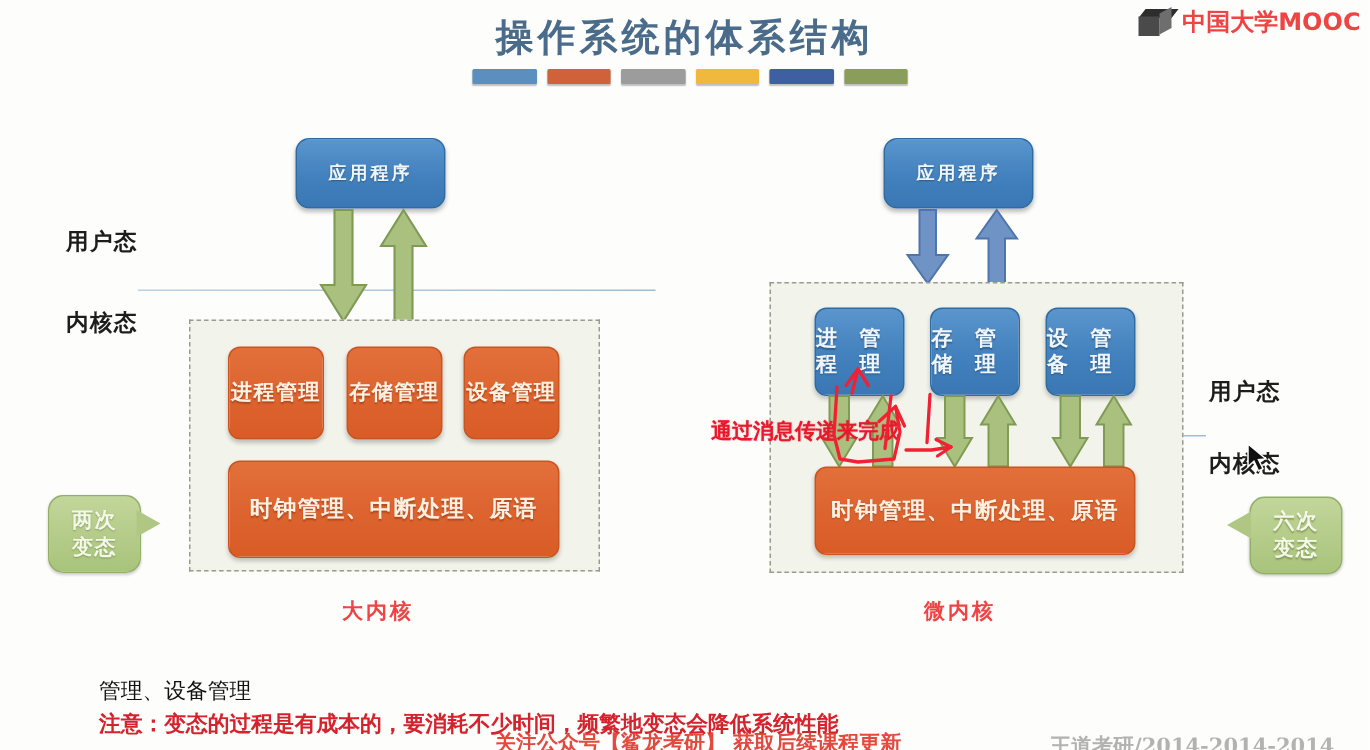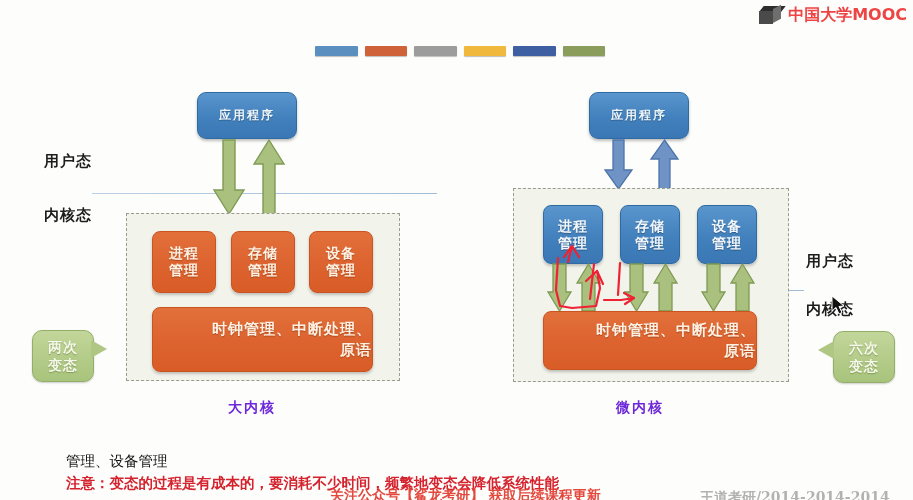--- a/index.html
+++ b/index.html
@@ -46,34 +46,34 @@
     font-family:"DejaVu Serif","Liberation Serif",serif;
     text-shadow:0 1px 1px rgba(0,0,0,.3);
   }
 
   
   .dashbox{position:absolute;border:1px dashed #9a9a8e;background:#f2f4ec;}
 
   
   .mod{
     position:absolute;border-radius:8px;
-    display:flex;flex-direction:column;align-items:center;justify-content:center;
+    display:flex;flex-direction:row;align-items:center;justify-content:center;
     font-size:14px;line-height:17px;font-weight:bold;letter-spacing:1px;
     font-family:"DejaVu Serif","Liberation Serif",serif;
     box-shadow:0 2px 3px rgba(0,0,0,.22);
   }
   .mod.orange{
     background:linear-gradient(180deg,#e2703a 0%,#dd6430 50%,#d95c26 100%);
     border:1px solid #c9541f;color:#fdf1e4;text-shadow:0 1px 1px rgba(120,40,0,.45);
   }
   .mod.blue{
     background:linear-gradient(180deg,#5a95cd 0%,#4281bd 55%,#3a77b4 100%);
     border:1px solid #2f6ba3;color:#f0f6fb;text-shadow:0 1px 1px rgba(0,0,0,.3);
   }
-  .mod.wide{font-size:15px;line-height:21px;letter-spacing:1px;align-items:flex-end;}
+  .mod.wide{font-size:15px;line-height:21px;letter-spacing:1px;}
 
   
   .arrow{position:absolute;}
   .arrow svg{display:block;overflow:visible;}
 
   
   .callout{
     position:absolute;border-radius:10px;
     background:linear-gradient(180deg,#c2d69a 0%,#b5cc8a 50%,#a8c47c 100%);
     border:1px solid #93ae68;
@@ -81,21 +81,21 @@
     color:#f4f8e8;font-size:14px;line-height:18px;font-weight:bold;letter-spacing:1px;
     font-family:"DejaVu Serif","Liberation Serif",serif;
     text-shadow:0 1px 1px rgba(90,110,50,.5);
     box-shadow:0 1px 2px rgba(0,0,0,.2);
   }
   .tail{position:absolute;width:0;height:0;}
   .tail.right{border-top:9px solid transparent;border-bottom:9px solid transparent;border-left:16px solid #b0c784;}
   .tail.left{border-top:9px solid transparent;border-bottom:9px solid transparent;border-right:16px solid #b0c784;}
 
   
-  .kcap{position:absolute;font-size:14px;color:#6d28d9;letter-spacing:2px;font-weight:bold;
+  .kcap{position:absolute;font-size:14px;color:#ef4444;letter-spacing:2px;font-weight:bold;
         font-family:Liberation Sans, sans-serif;white-space:nowrap;}
 
   
   .redtext{position:absolute;color:#e8192c;font-size:14px;font-weight:bold;letter-spacing:0px;
            font-family:"DejaVu Serif","Liberation Serif",serif;white-space:nowrap;
            text-shadow:0 0 1px rgba(232,25,44,.6);}
   .inkwrap{position:absolute;left:0;top:0;width:913px;height:500px;pointer-events:none;}
 
   
   .para{position:absolute;font-size:14.5px;line-height:21px;color:#111;letter-spacing:0px;
@@ -106,20 +106,21 @@
   .wm.gray{color:#9a9a9a;opacity:.75;}
 
   
   .cursor{position:absolute;width:0;height:0;}
 </style>
 </head>
 <body>
 
 <div id="slide">
 
+  <div class="title">操作系统的体系结构</div>
   <div class="barstrip">
     <i style="background:#5b8fbf"></i>
     <i style="background:#d0623a"></i>
     <i style="background:#9c9c9c"></i>
     <i style="background:#f0b93e"></i>
     <i style="background:#3f5fa3"></i>
     <i style="background:#8a9d5b"></i>
   </div>
 
   <div class="logo">
@@ -232,20 +233,21 @@
   </div>
 
   <div class="callout" style="left:833px;top:331px;width:60px;height:50px;">
     <span>六次</span>
     <span>变态</span>
   </div>
   <div class="tail left" style="left:818px;top:341px;"></div>
 
   <div class="kcap" style="left:616px;top:399px;">微内核</div>
 
+  <div class="redtext" style="left:474px;top:279px;">通过消息传递来完成</div>
 
   <svg class="inkwrap">
     <g fill="none" stroke="#ef2133" stroke-width="2.2" stroke-linecap="round" stroke-linejoin="round">
       <path d="M558 258 L556 290 L560 306 L572 308 L596 306 L600 288 L597 271"></path>
       <path d="M597 271 L586 281 M597 271 L603 284"></path>
       <path d="M572 246 L568 262 M572 246 L564 257 M572 246 L579 257"></path>
       <path d="M604 300 L621 300 L634 298"></path>
       <path d="M634 298 L624 293 M634 298 L625 304"></path>
       <path d="M594 264 L590 299"></path>
       <path d="M620 263 L618 295"></path>

